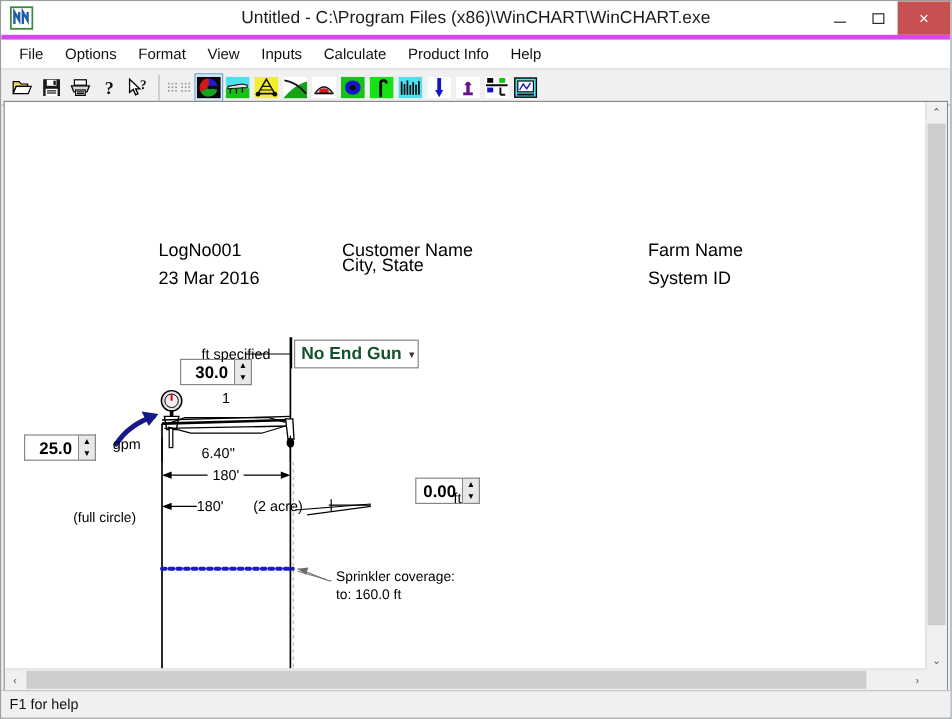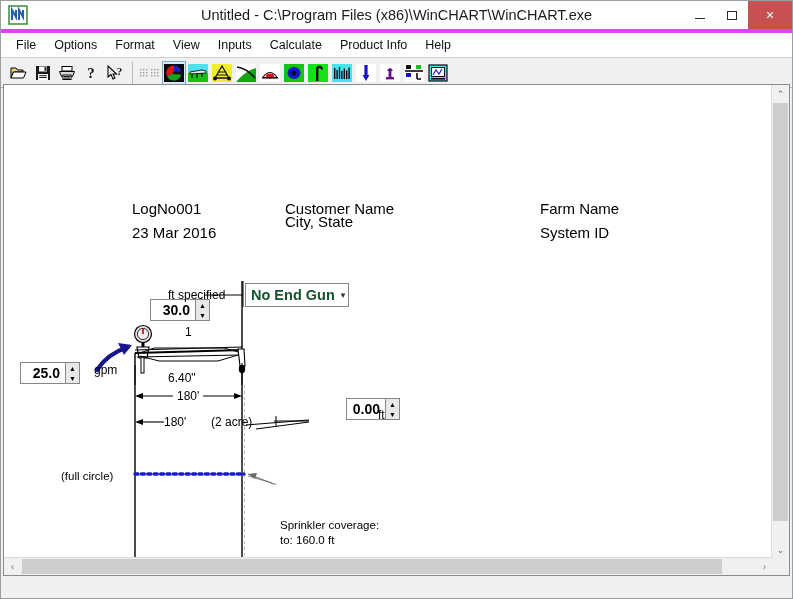--- a/index.html
+++ b/index.html
@@ -206,21 +206,20 @@
     font-size: 12px;
     color: #000;
     white-space: nowrap;
   }
   .small-text {
     position: absolute;
     font-family: "Liberation Sans", sans-serif;
     font-size: 11.5px;
     color: #000;
     white-space: nowrap;
-    margin-top: 44px;
   }
 
   
   .spin-ctl {
     position: absolute;
     display: flex;
     align-items: stretch;
     height: 22px;
   }
   .spin-ctl .field {
@@ -614,14 +613,17 @@
       <div class="arrow down">⌄</div>
     </div>
     <div class="hscroll">
       <div class="arrow left">‹</div>
       <div class="thumb"></div>
       <div class="arrow right">›</div>
     </div>
     <div class="corner-box"></div>
   </div>
 
+  <div class="statusbar">
+    <div class="status-text">F1 for help</div>
+  </div>
 
 </div>
 
 </body></html>

